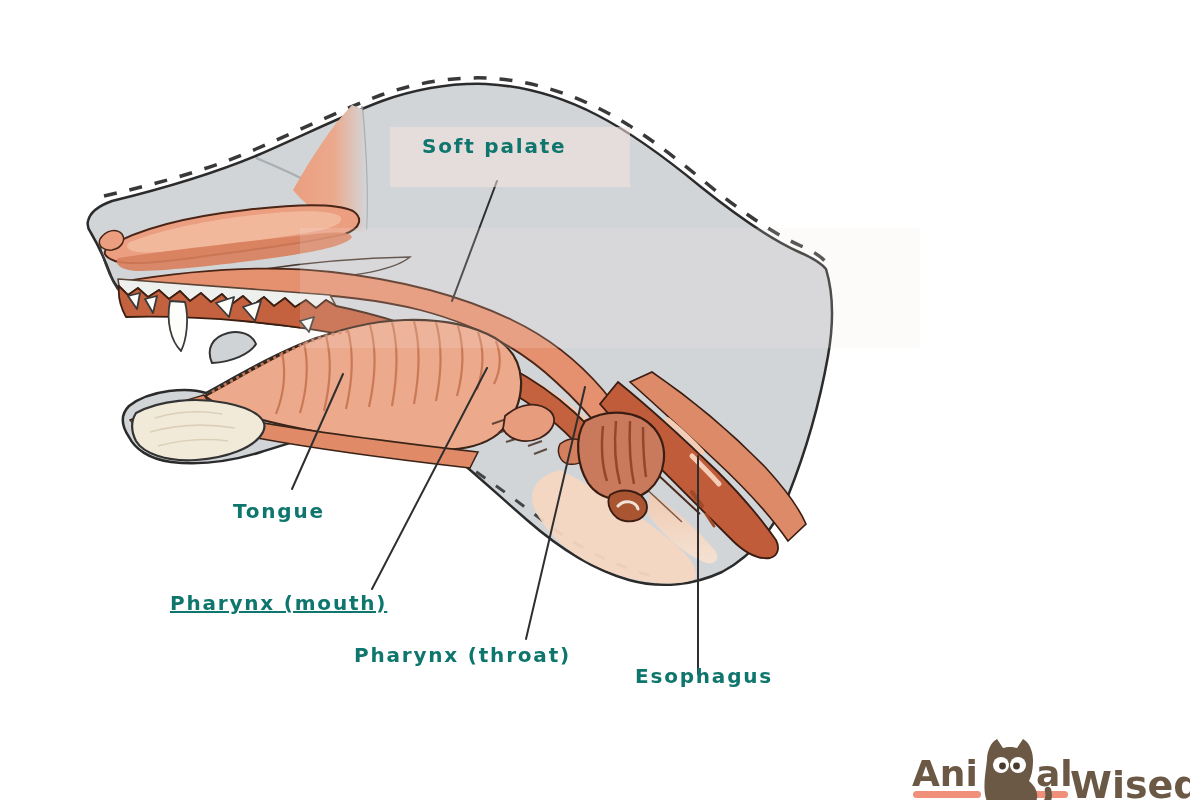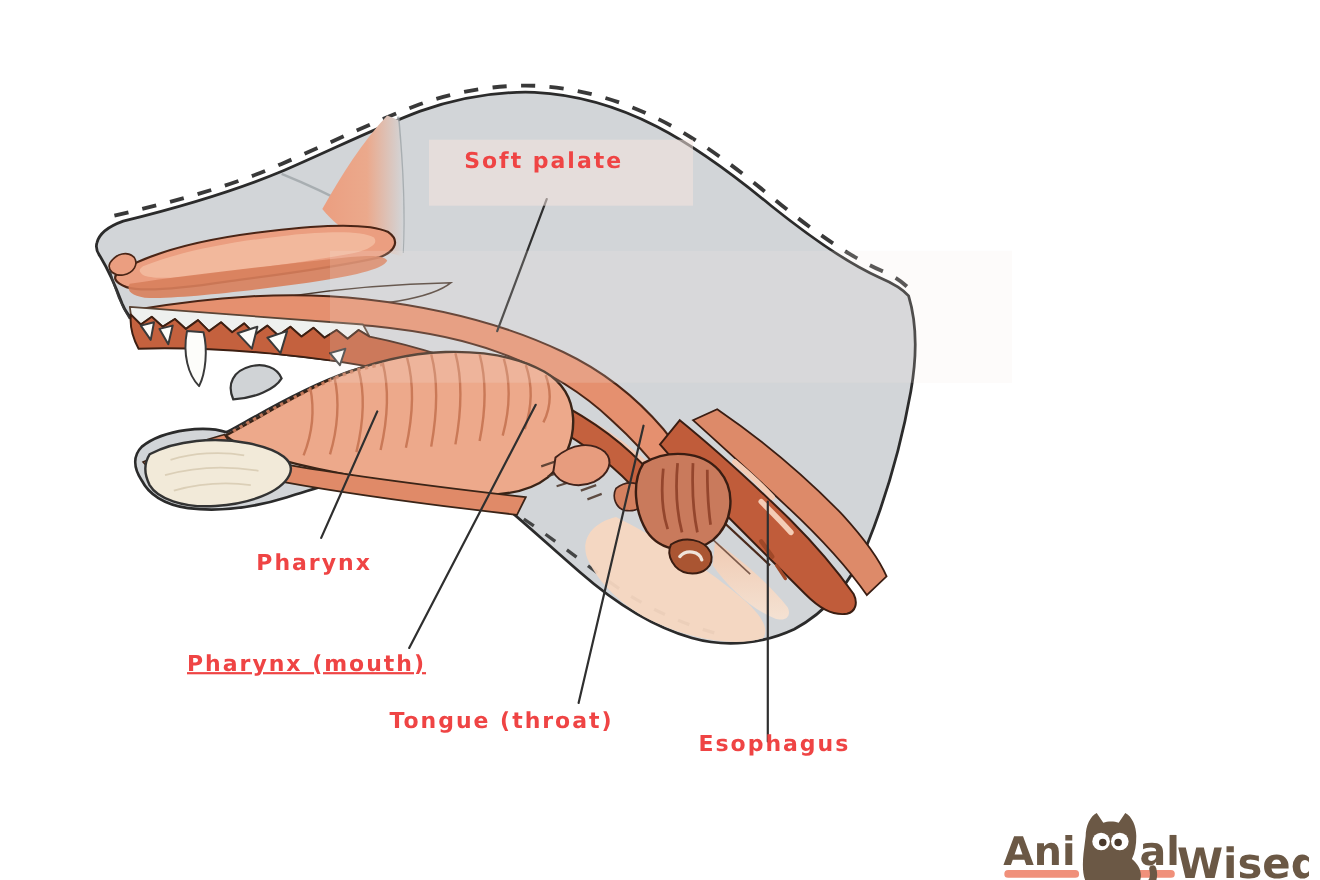--- a/index.html
+++ b/index.html
@@ -3,21 +3,21 @@
 <meta charset="utf-8">
 <style>
   html,body{margin:0;padding:0;}
   body{
     width:1200px;height:800px;background:#ffffff;position:relative;overflow:hidden;
     font-family:"DejaVu Sans","Liberation Sans",sans-serif;
   }
   #stage{position:absolute;inset:0;width:1200px;height:800px;}
   .anat-label{
     position:absolute;font-weight:700;font-size:20px;letter-spacing:1.8px;
-    color:#ef4444;white-space:nowrap;z-index:5;
+    color:#0f766e;white-space:nowrap;z-index:5;
   }
   .wm-band{
     position:absolute;left:390px;top:127px;width:240px;height:60px;
     background:rgba(244,228,222,0.55);z-index:3;
   }
   .wm-band2{
     position:absolute;left:300px;top:228px;width:620px;height:120px;
     background:rgba(243,231,226,0.18);z-index:3;
   }
   #logo{position:absolute;left:910px;top:736px;width:280px;height:78px;z-index:6;}
@@ -172,23 +172,23 @@
     <line x1="372" y1="589" x2="487" y2="368"></line>
     <line x1="526" y1="639" x2="585" y2="387"></line>
     <line x1="698" y1="674" x2="698" y2="456"></line>
   </g>
 </svg>
 
 <div class="wm-band2"></div>
 <div class="wm-band"></div>
 
 <div class="anat-label" style="left:422px;top:134px;">Soft palate</div>
-<div class="anat-label" style="left:233px;top:499px;">Pharynx</div>
+<div class="anat-label" style="left:233px;top:499px;">Tongue</div>
 <div class="anat-label" style="left:170px;top:591px;text-decoration:underline;">Pharynx (mouth)</div>
-<div class="anat-label" style="left:354px;top:643px;">Tongue (throat)</div>
+<div class="anat-label" style="left:354px;top:643px;">Pharynx (throat)</div>
 <div class="anat-label" style="left:635px;top:664px;">Esophagus</div>
 
 <div id="logo">
   <svg width="280" height="78" viewBox="0 0 280 78" xmlns="http://www.w3.org/2000/svg">
 
     <rect x="3" y="55" width="68" height="7" rx="3.5" fill="#f0907a"></rect>
     <rect x="120" y="55" width="38" height="7" rx="3.5" fill="#f0907a"></rect>
 
     <text x="2" y="50" font-family="DejaVu Sans, sans-serif" font-weight="700" font-size="36" fill="#6b5845">Ani</text>
 

